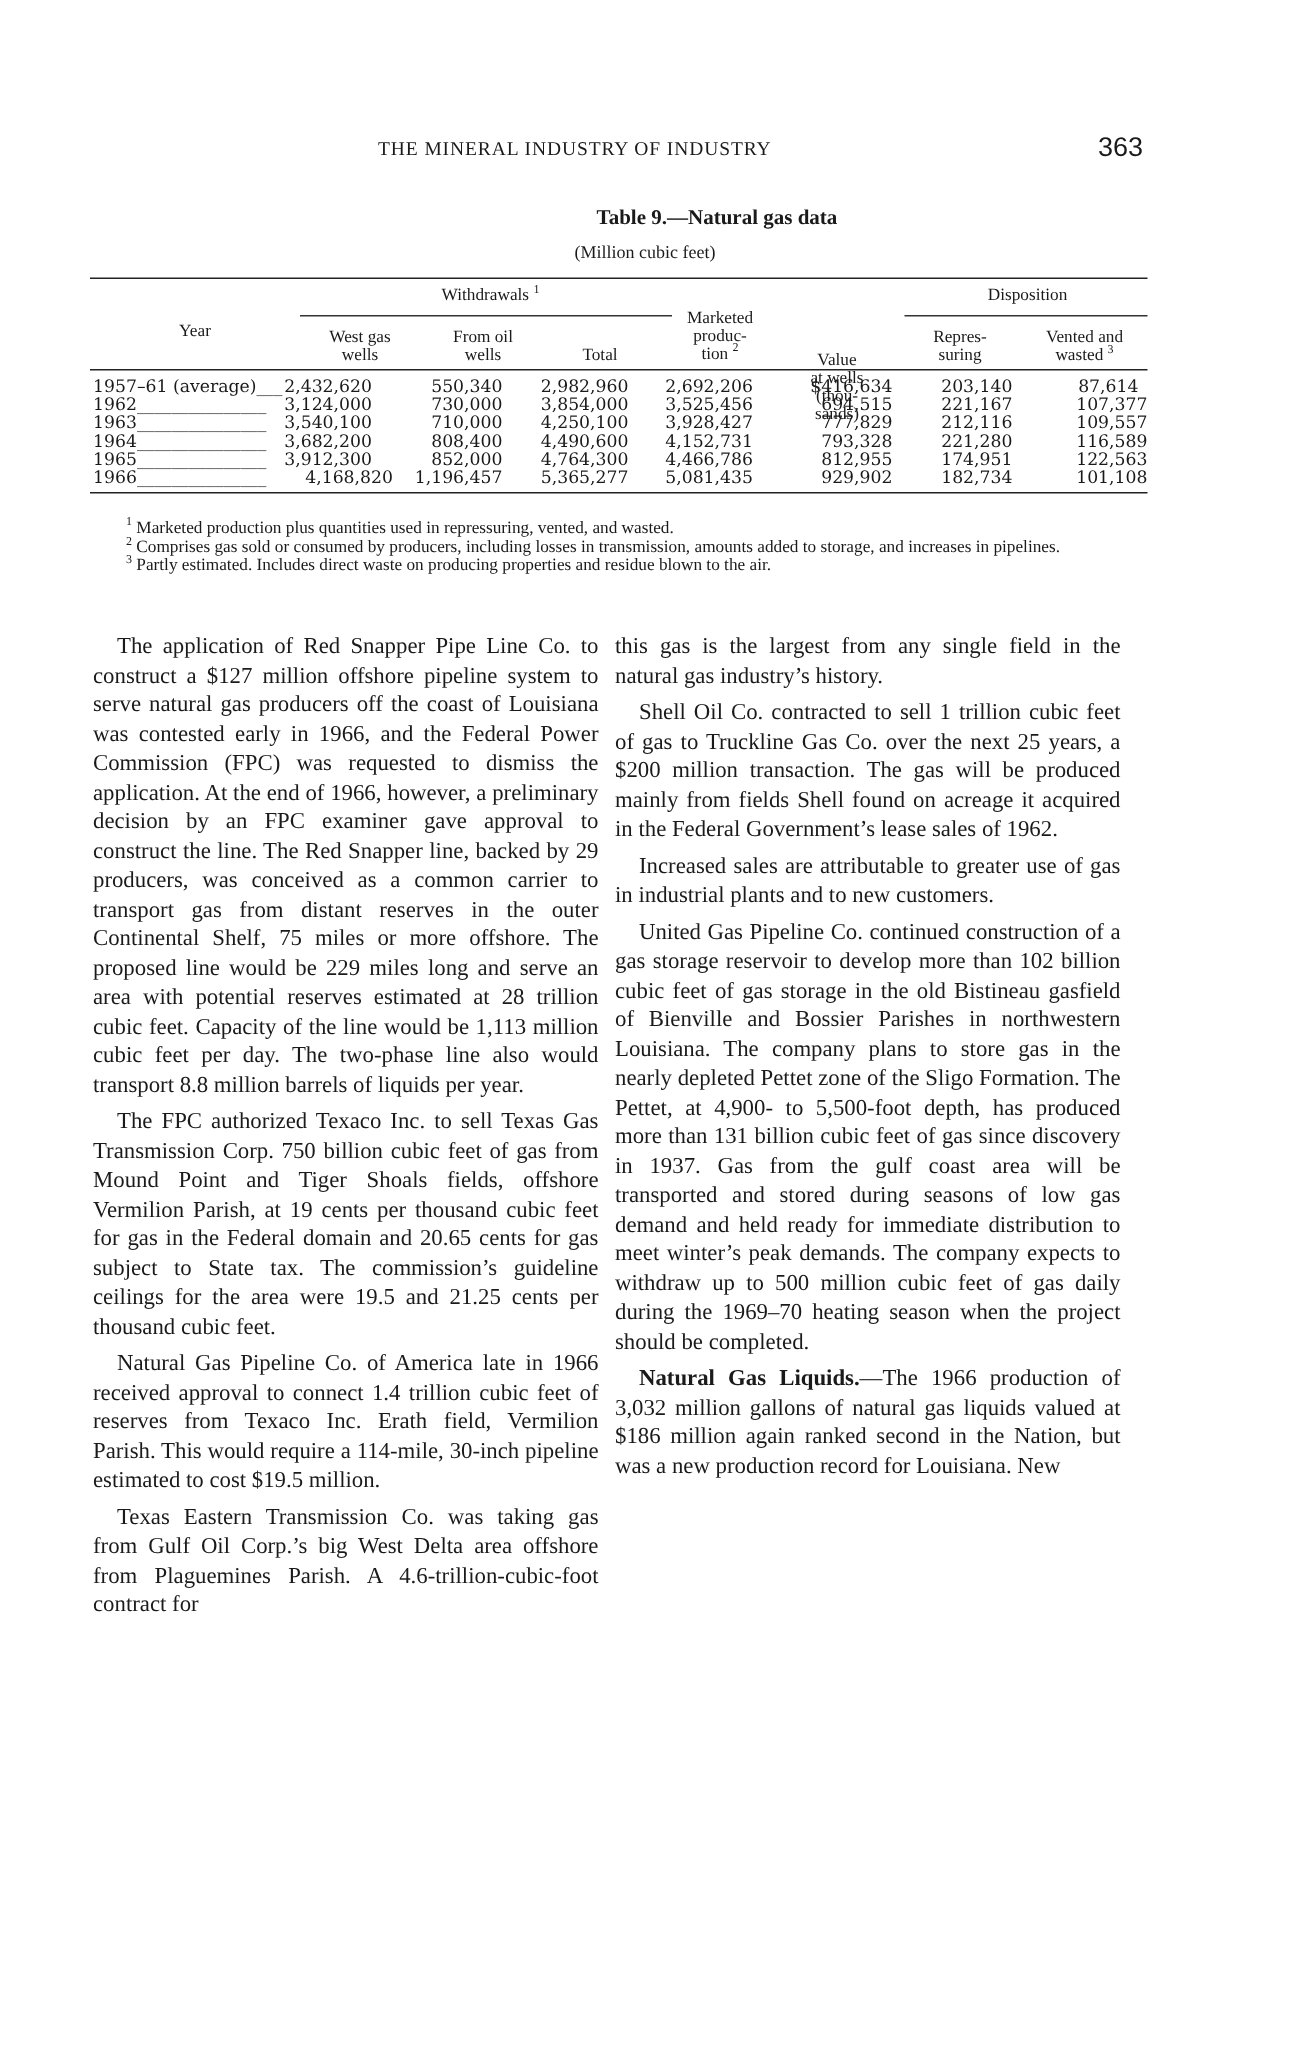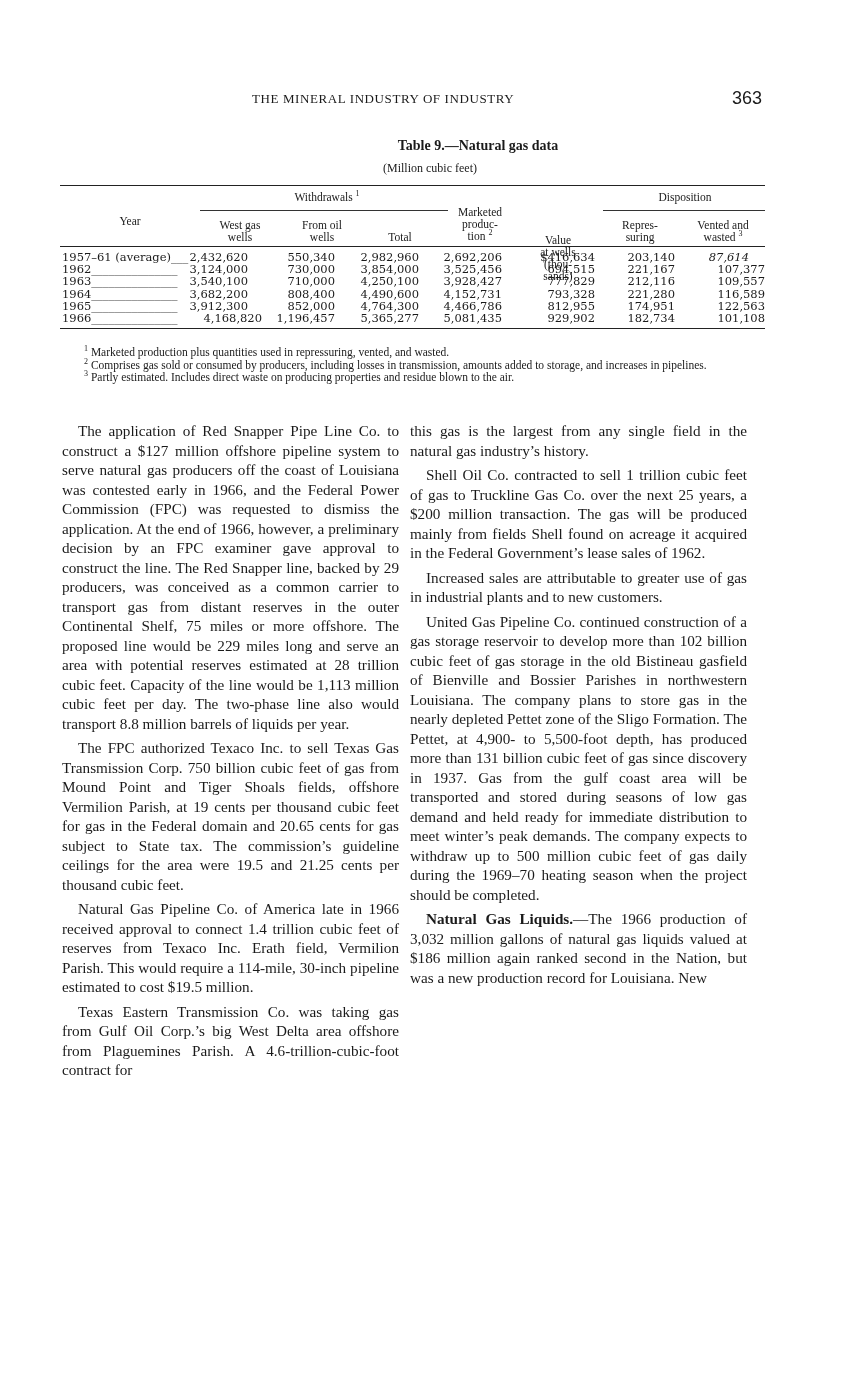--- a/index.html
+++ b/index.html
@@ -116,21 +116,21 @@
 
   <div class="tbody">
     <div class="trow">
       <span class="c-year">1957–61 (average)___</span>
       <span style="right:517px;">2,432,620</span>
       <span style="right:430px;">550,340</span>
       <span style="right:346px;">2,982,960</span>
       <span style="right:263px;">2,692,206</span>
       <span style="right:170px;">$416,634</span>
       <span style="right:90px;">203,140</span>
-      <span style="right:16px;font-style:italic;">87,614</span>
+      <span style="right:6px;">87,614</span>
     </div>
     <div class="trow">
       <span class="c-year">1962_______________</span>
       <span style="right:517px;">3,124,000</span>
       <span style="right:430px;">730,000</span>
       <span style="right:346px;">3,854,000</span>
       <span style="right:263px;">3,525,456</span>
       <span style="right:170px;">694,515</span>
       <span style="right:90px;">221,167</span>
       <span style="right:0px;">107,377</span>

